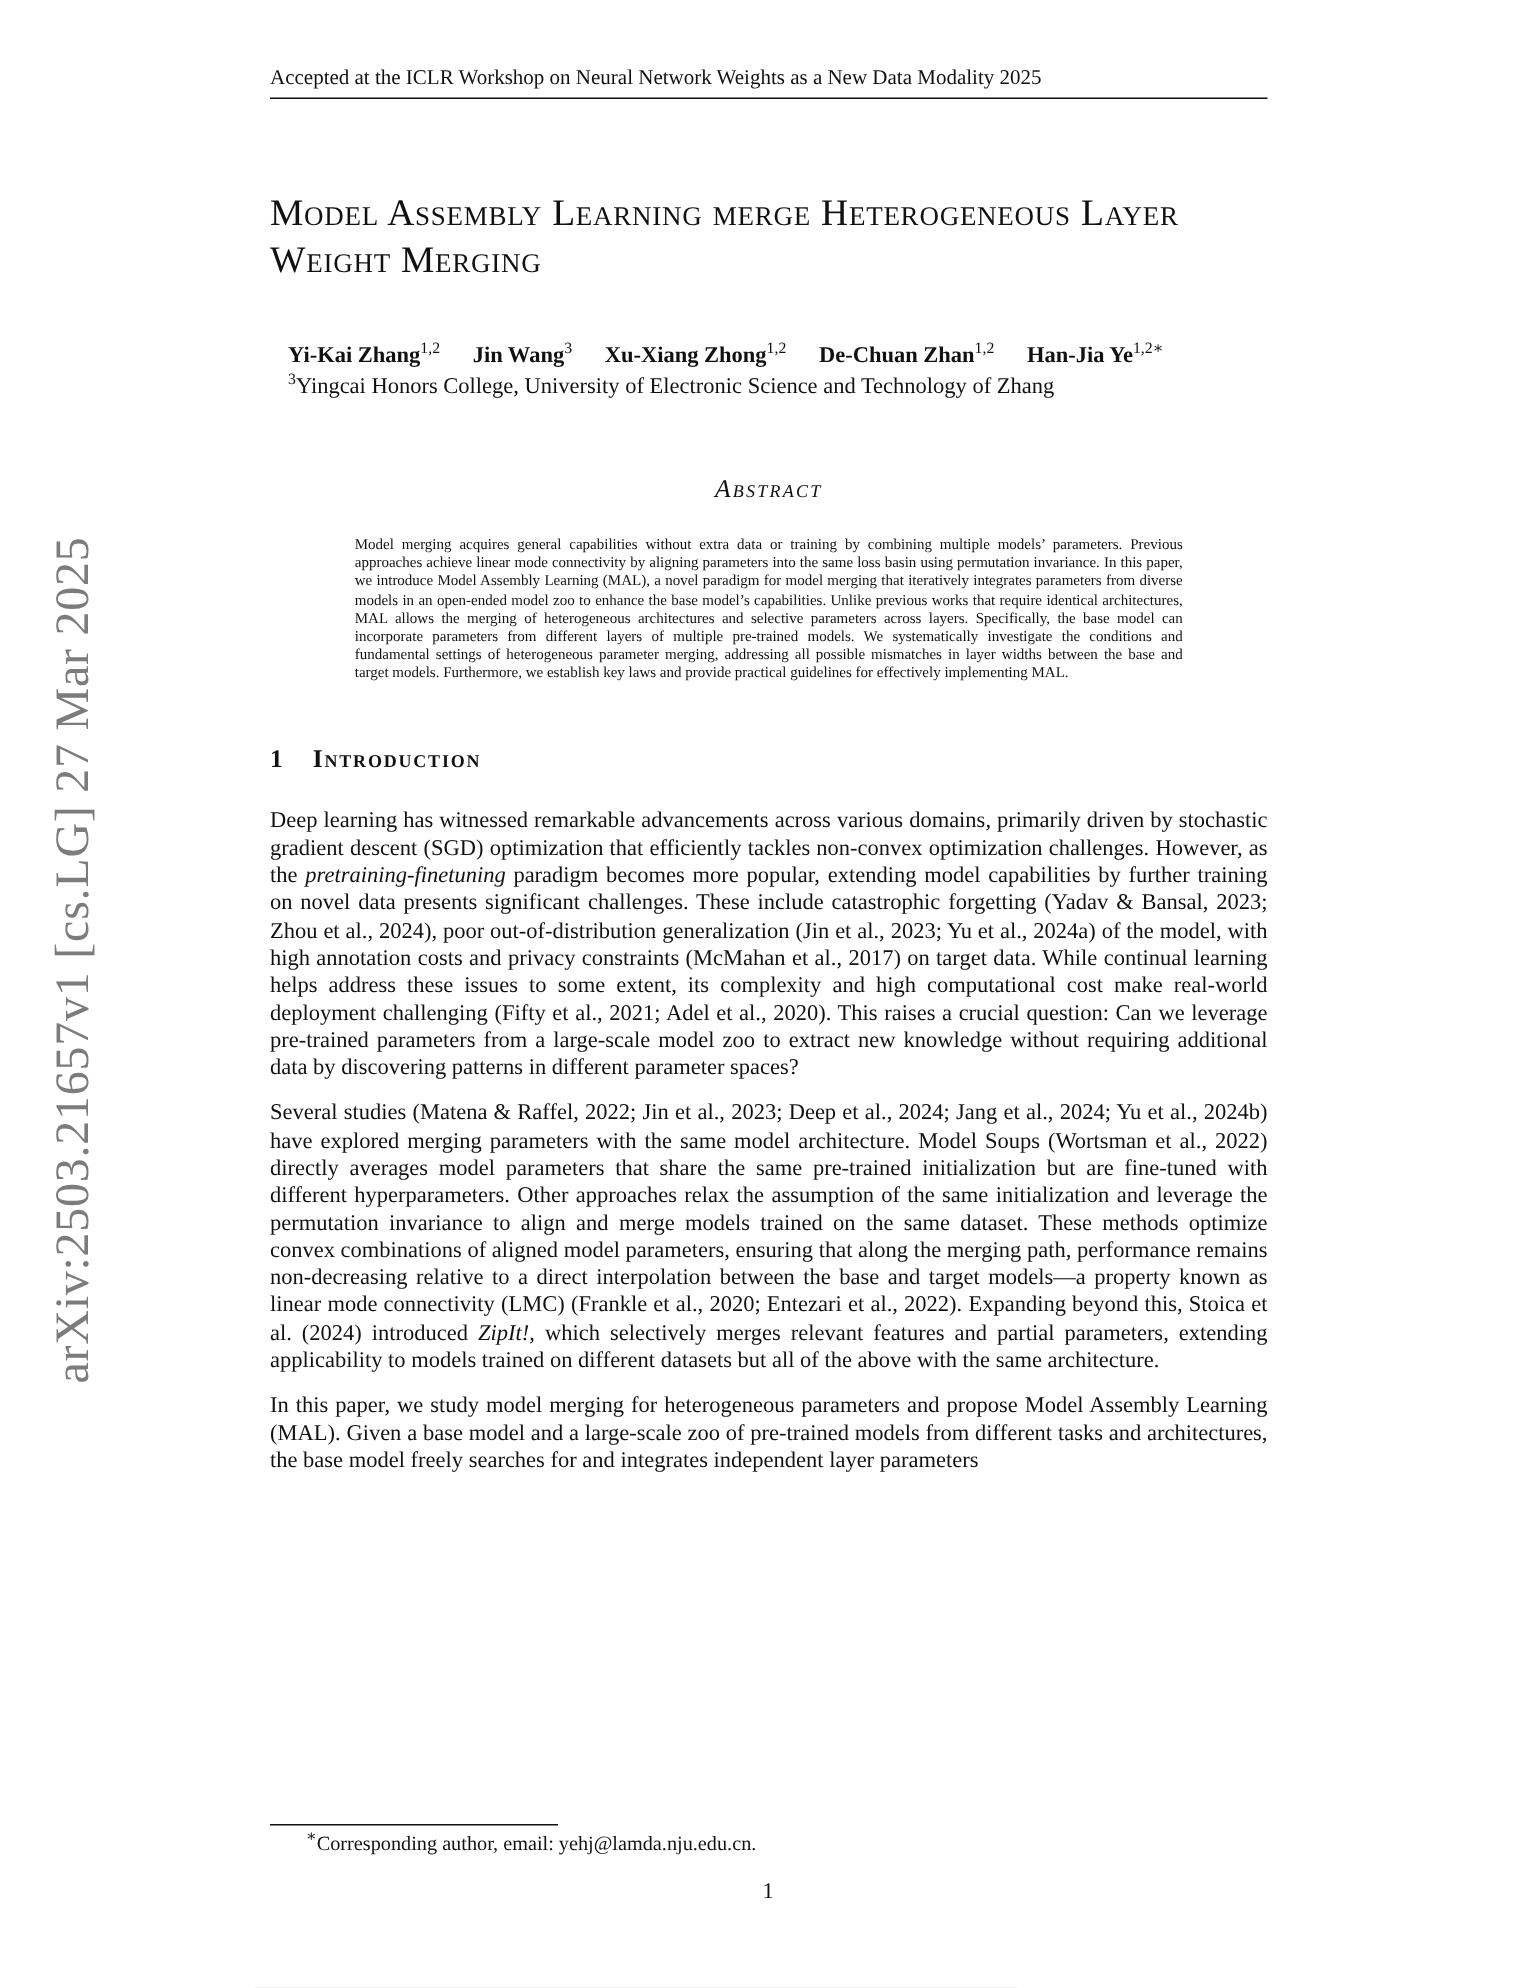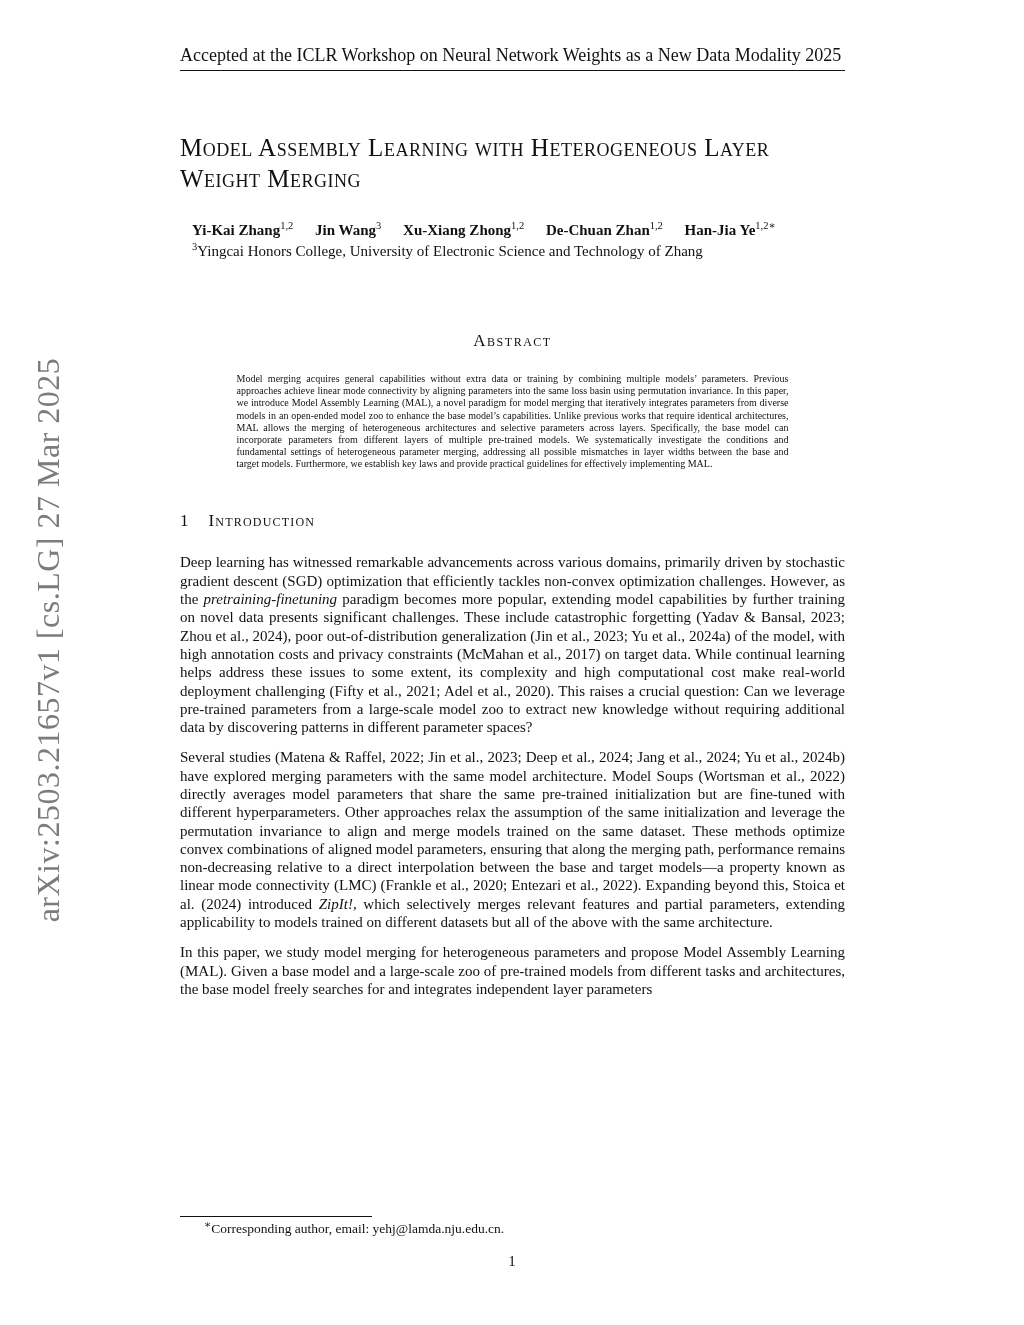--- a/index.html
+++ b/index.html
@@ -26,61 +26,63 @@
   .content {
     position: absolute;
     left: 180px;
     top: 0;
     width: 665px;
   }
   .header-line {
     margin-top: 45px;
     padding-bottom: 4px;
     border-bottom: 1.5px solid #111;
-    font-size: 18px;
+    font-size: 14px;
   }
   .title {
     margin: 62px 0 0 0;
     font-size: 25px;
     font-weight: normal;
     font-variant: small-caps;
     letter-spacing: 0.5px;
     line-height: 1.22;
   }
   .authors {
-    margin-top: 27px;
+    margin-top: 39px;
     padding-left: 12px;
     font-size: 15px;
     line-height: 1.25;
   }
   .author { font-weight: bold; margin-right: 18px; white-space: nowrap; }
   .author sup, .affil sup, .footnote sup {
     font-weight: normal;
     font-size: 10.5px;
     vertical-align: super;
     line-height: 0;
   }
   .affils { padding-left: 12px; font-size: 15px; line-height: 1.28; margin-top: 2px; }
   .abstract-heading {
-    margin-top: 70px;
+    margin-top: 48px;
     text-align: center;
     font-size: 17px;
     font-variant: small-caps;
     letter-spacing: 1.5px;
+    font-style: italic;
   }
   .abstract-body {
     width: 552px;
     margin: 22px auto 0 auto;
     font-size: 10px;
     line-height: 1.22;
     text-align: justify;
   }
   .section-heading {
     margin-top: 41px;
     font-size: 17px;
+    font-weight: bold;
   }
   .section-heading .sec-num { margin-right: 20px; }
   .section-heading .sec-title { font-variant: small-caps; letter-spacing: 1.2px; }
   p.body-par {
     margin: 12px 0 0 0;
     font-size: 15px;
     line-height: 1.22;
     text-align: justify;
   }
   p.body-par.first { margin-top: 22px; }
@@ -111,21 +113,21 @@
 <div class="page">
 
   <div class="watermark">arXiv:2503.21657v1  [cs.LG]  27 Mar 2025</div>
 
   <div class="content">
 
     <div class="header-line">
       <span>Accepted at the ICLR Workshop on Neural Network Weights as a New Data Modality 2025</span>
     </div>
 
-    <h1 class="title">Model Assembly Learning with Heterogeneous Layer Weight Merging</h1>
+    <h1 class="title">Model Assembly Learning merge Heterogeneous Layer Weight Merging</h1>
 
     <div class="authors">
       <span class="author"><span>Yi-Kai Zhang</span><sup>1,2</sup></span>
       <span class="author"><span>Jin Wang</span><sup>3</sup></span>
       <span class="author"><span>Xu-Xiang Zhong</span><sup>1,2</sup></span>
       <span class="author"><span>De-Chuan Zhan</span><sup>1,2</sup></span>
       <span class="author"><span>Han-Jia Ye</span><sup>1,2∗</sup></span>
     </div>
 
     <div class="affils">

